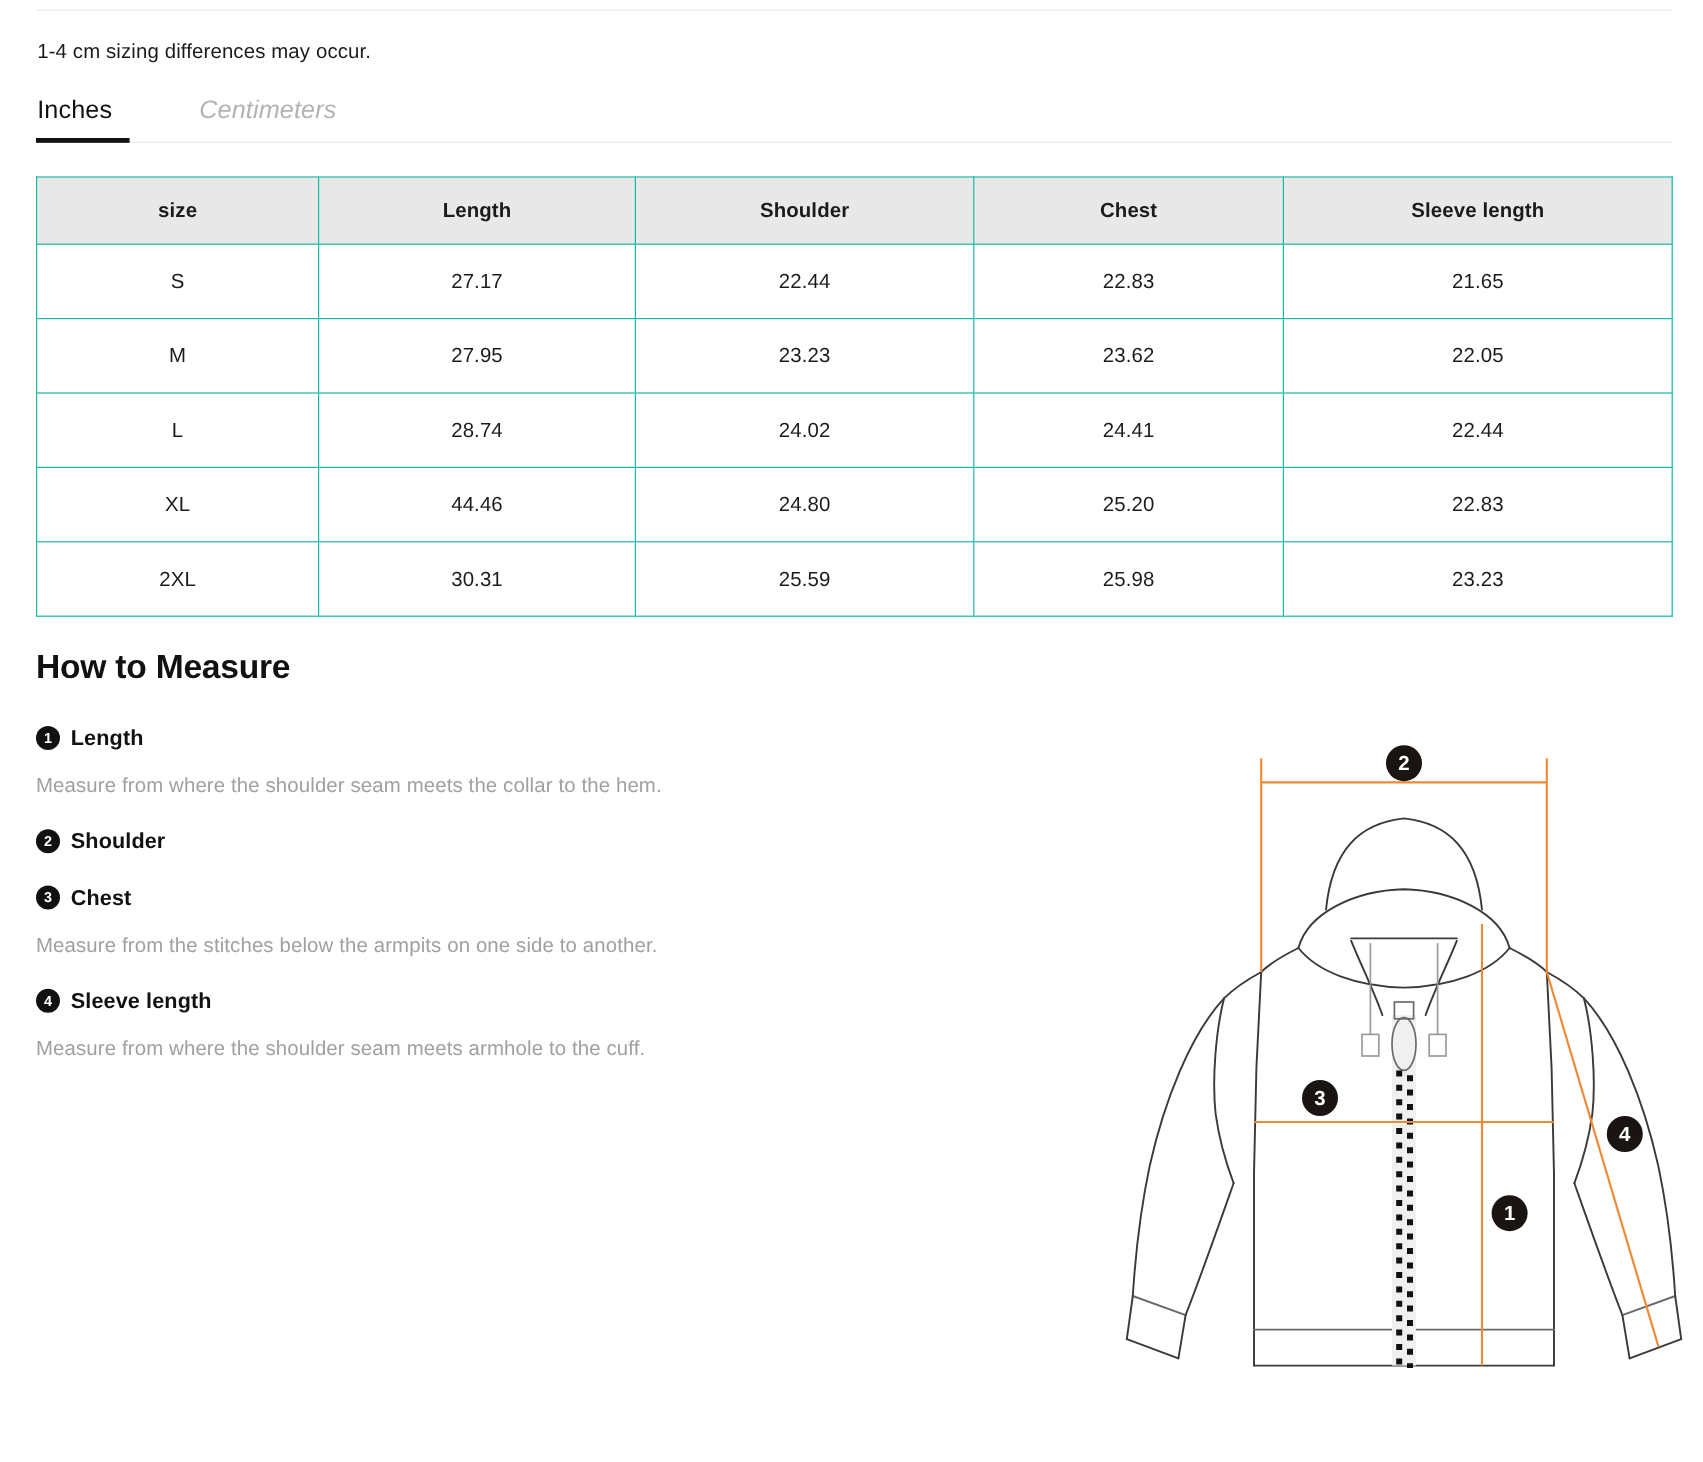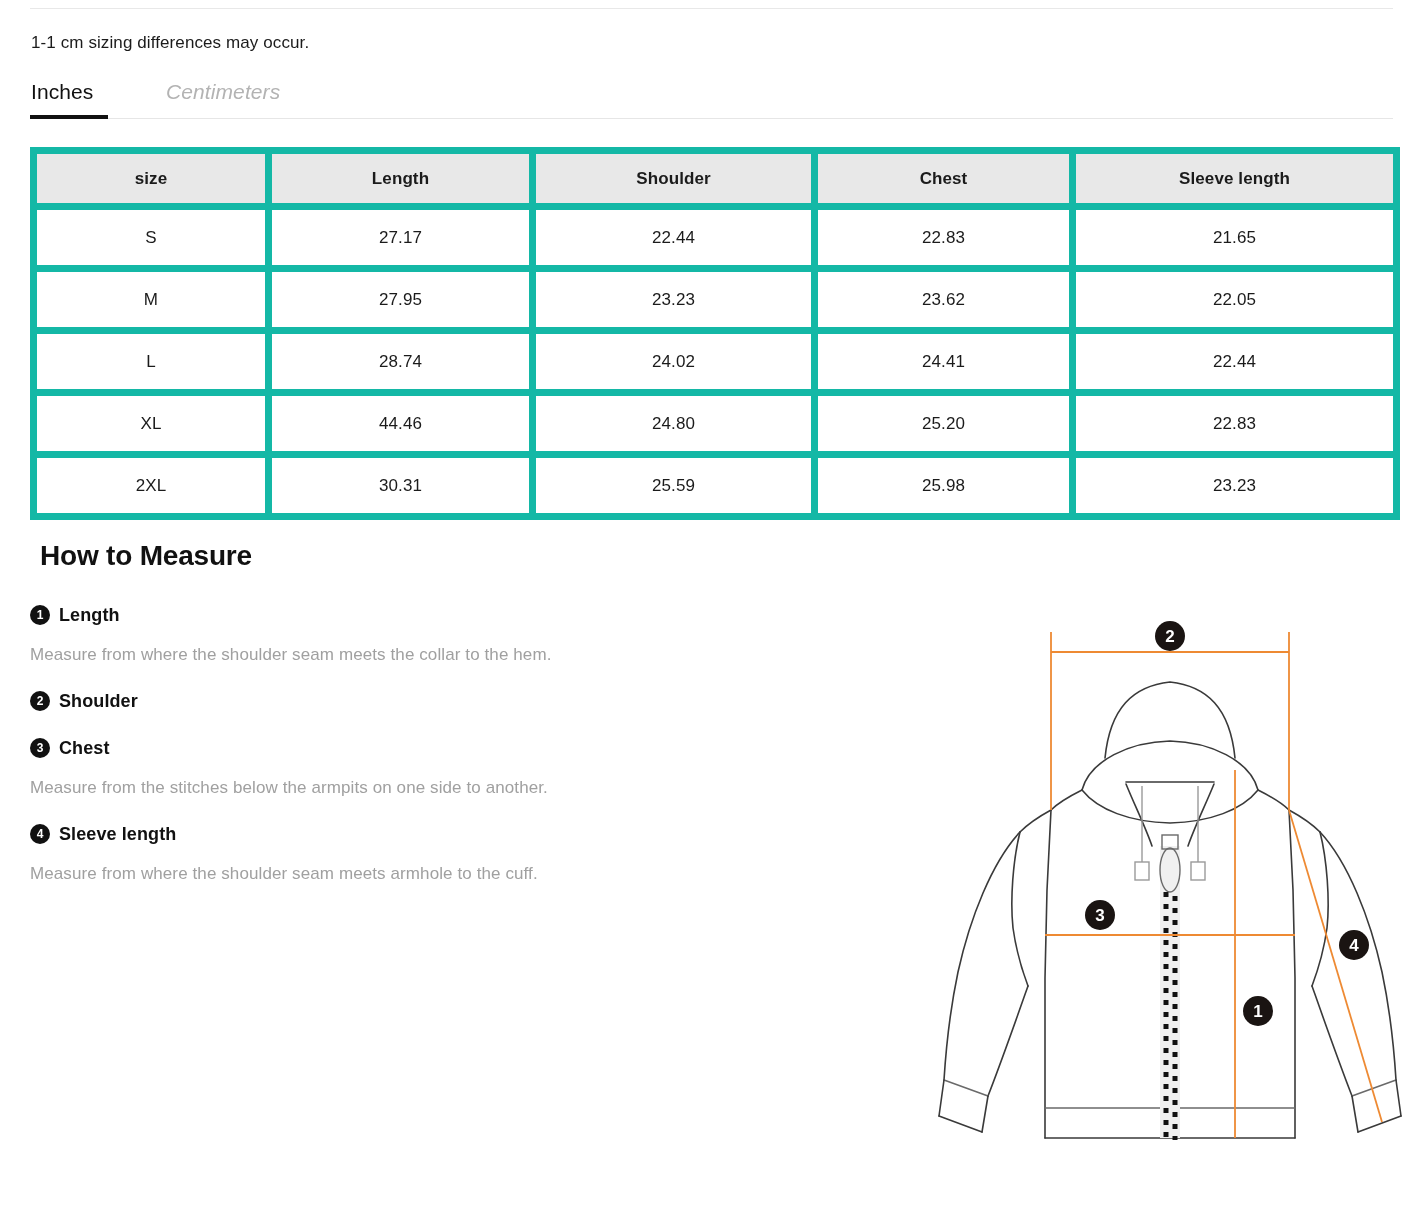--- a/index.html
+++ b/index.html
@@ -82,21 +82,21 @@
   .size-table {
     position: absolute;
     left: 30px;
     top: 147px;
     width: 1363px;
     border-collapse: collapse;
     table-layout: fixed;
   }
   .size-table th,
   .size-table td {
-    border: 7px solid #14b8a6;
+    border: 1px solid #14b8a6;
     text-align: center;
     font-weight: normal;
     color: #1b1b1b;
   }
   .size-table th {
     background: #e8e8e8;
     font-size: 17px;
     font-weight: bold;
     height: 56px;
     padding: 0;
@@ -111,21 +111,21 @@
   }
   .col-size   { width: 235px; }
   .col-length { width: 264px; }
   .col-shoulder { width: 282px; }
   .col-chest  { width: 258px; }
   .col-sleeve { width: 324px; }
 
   
   .howto-title {
     position: absolute;
-    left: 40px;
+    left: 30px;
     top: 540px;
     font-size: 28px;
     font-weight: bold;
     letter-spacing: -0.2px;
     color: #111111;
   }
   .measure-list {
     position: absolute;
     left: 30px;
     top: 603px;
@@ -174,21 +174,21 @@
     width: 480px;
     height: 600px;
   }
   .diagram svg { display: block; }
 </style>
 </head>
 <body>
 
 <div class="top-rule"></div>
 
-<div class="note">1-1 cm sizing differences may occur.</div>
+<div class="note">1-4 cm sizing differences may occur.</div>
 
 <div class="tabs">
   <div class="tabs-baseline"></div>
   <button class="tab tab-0">Inches</button>
   <button class="tab tab-1">Centimeters</button>
   <div class="tab-underline"></div>
 </div>
 
 <table class="size-table">
   <thead>

